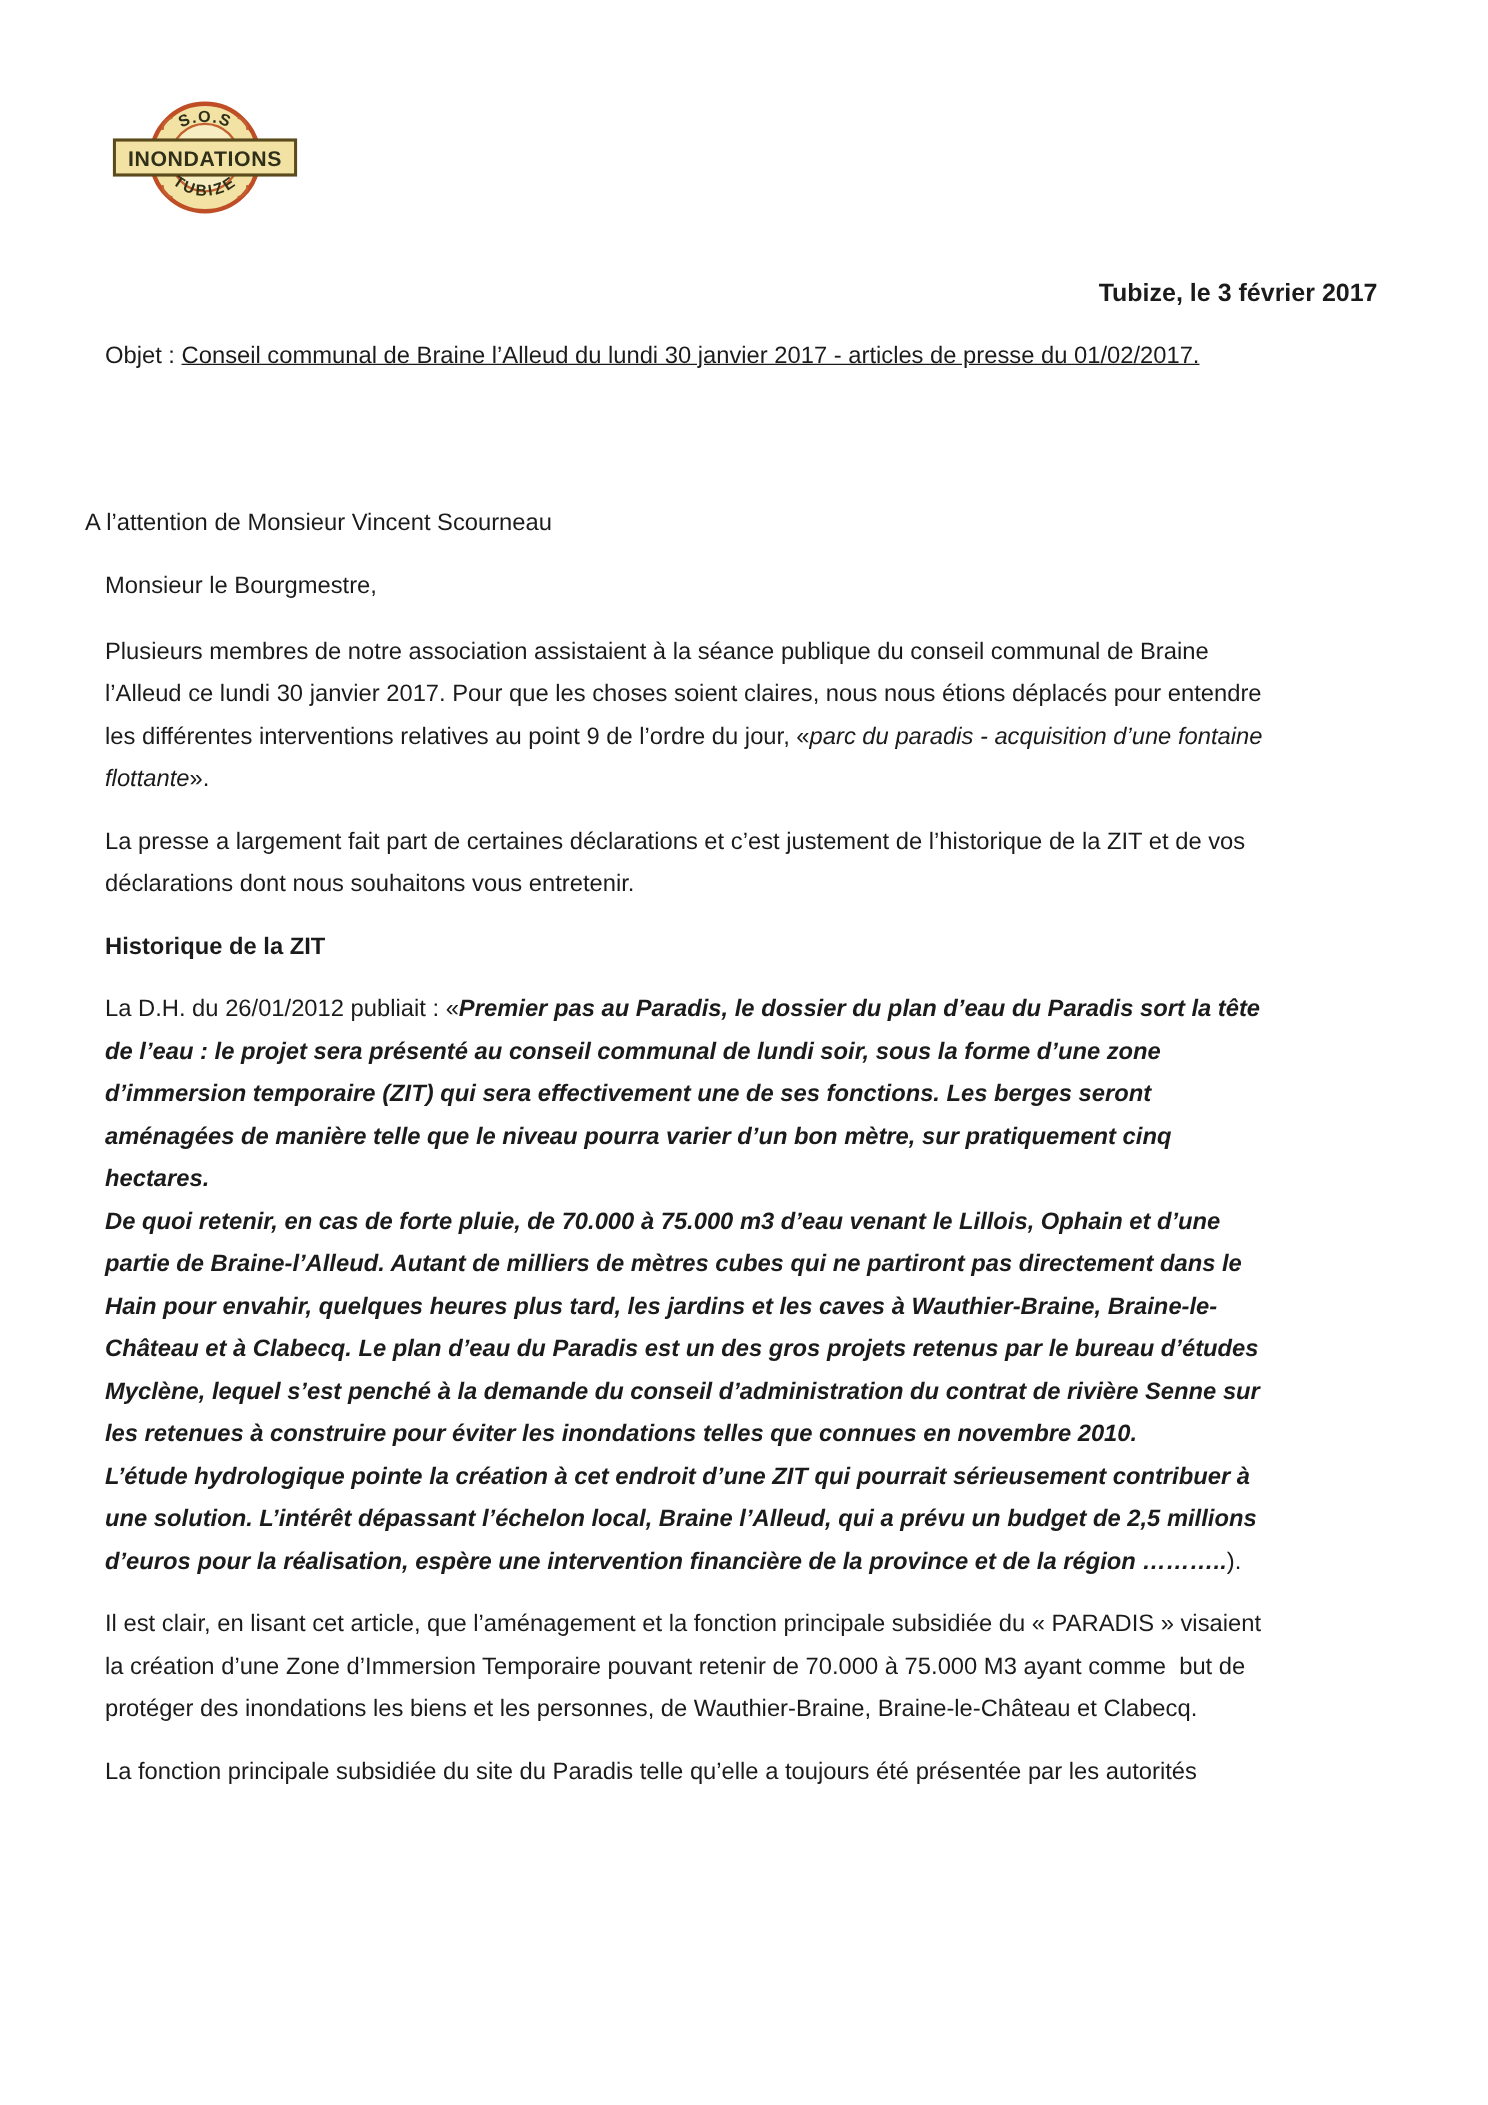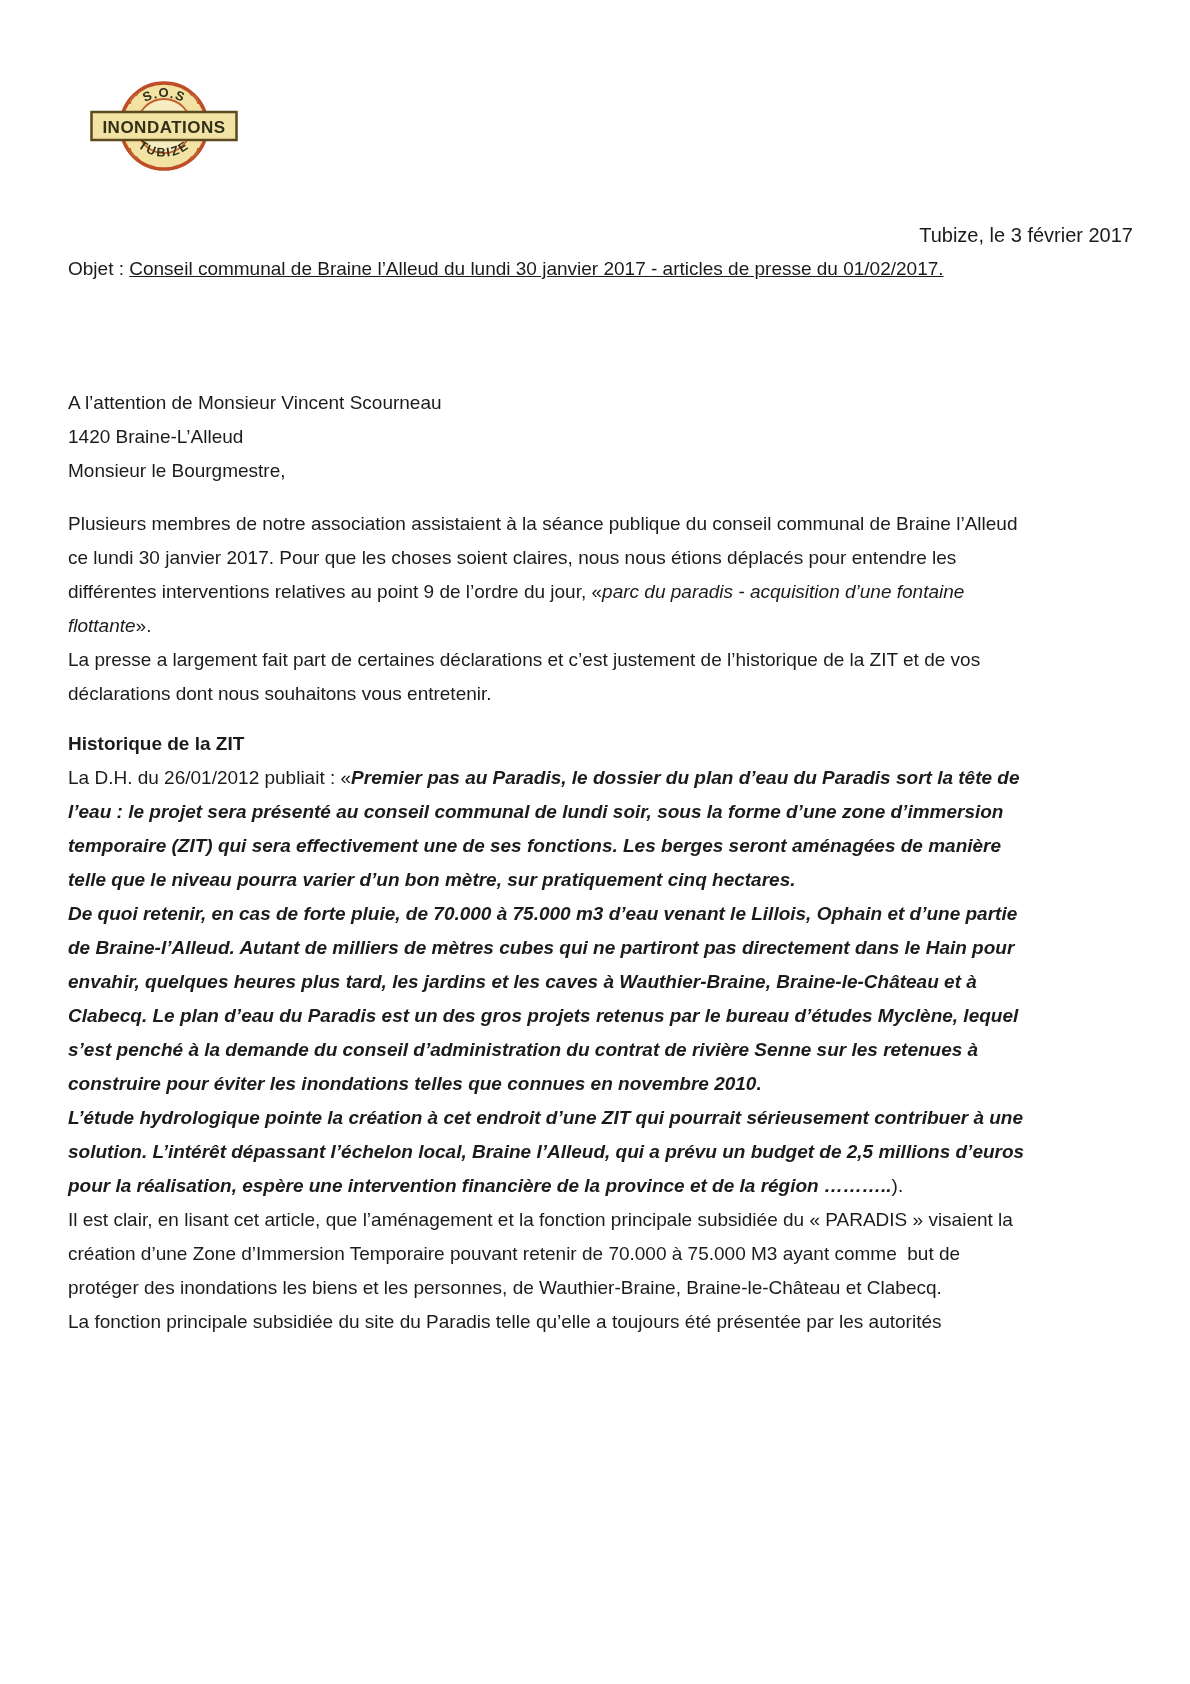--- a/index.html
+++ b/index.html
@@ -14,37 +14,38 @@
     background: #ffffff;
     overflow: hidden;
   }
   .letterhead {
     margin: 78px 0 0 90px;
     width: 148px;
     height: 96px;
   }
   .date-line {
     margin-top: 44px;
-    padding-right: 57px;
+    padding-right: 88px;
     text-align: right;
     font-size: 20px;
     line-height: 34px;
+    font-weight: bold;
   }
   .content {
     padding: 0 156px 0 68px;
     font-size: 19px;
     line-height: 34px;
   }
   .subject-line { margin-top: 58px; }
   .subject-underlined { text-decoration: underline; }
   .recipient { margin-top: 100px; font-weight: normal; }
   .recipient div { line-height: 34px; }
   .salutation { margin-top: 26px; }
   .body-block { margin-top: 19px; }
-  .para { margin: 0; }
+  .para { margin: 16px; }
   .history-heading {
     margin-top: 16px;
     font-weight: bold;
   }
   .it { font-style: italic; }
   .bi { font-weight: bold; font-style: italic; }
   .logo-text { fill: #30301a; font-family: "Liberation Sans", sans-serif; font-weight: bold; }
 </style>
 </head>
 <body>
@@ -75,21 +76,20 @@
   </div>
 
   <div class="date-line">Tubize, le 3 février 2017</div>
 
   <div class="content">
 
     <div class="para subject-line"><span>Objet : </span><span class="subject-underlined">Conseil communal de Braine l’Alleud du lundi 30 janvier 2017 - articles de presse du 01/02/2017.</span></div>
 
     <div class="recipient">
       <div>A l’attention de Monsieur Vincent Scourneau</div>
-      <div>1420 Braine-L’Alleud</div>
     </div>
 
     <div class="para salutation">Monsieur le Bourgmestre,</div>
 
     <div class="body-block">
       <div class="para"><span>Plusieurs membres de notre association assistaient à la séance publique du conseil communal de Braine l’Alleud ce lundi 30 janvier 2017. Pour que les choses soient claires, nous nous étions déplacés pour entendre les différentes interventions relatives au point 9 de l’ordre du jour, «</span><span class="it">parc du paradis - acquisition d’une fontaine flottante</span><span>».</span></div>
       <div class="para">La presse a largement fait part de certaines déclarations et c’est justement de l’historique de la ZIT et de vos déclarations dont nous souhaitons vous entretenir.</div>
 
       <div class="para history-heading">Historique de la ZIT</div>
       <div class="para"><span>La D.H. du 26/01/2012 publiait : «</span><span class="bi">Premier pas au Paradis, le dossier du plan d’eau du Paradis sort la tête de l’eau : le projet sera présenté au conseil communal de lundi soir, sous la forme d’une zone d’immersion temporaire (ZIT) qui sera effectivement une de ses fonctions. Les berges seront aménagées de manière telle que le niveau pourra varier d’un bon mètre, sur pratiquement cinq hectares.</span><br><span class="bi">De quoi retenir, en cas de forte pluie, de 70.000 à 75.000 m3 d’eau venant le Lillois, Ophain et d’une partie de Braine-l’Alleud. Autant de milliers de mètres cubes qui ne partiront pas directement dans le Hain pour envahir, quelques heures plus tard, les jardins et les caves à Wauthier-Braine, Braine-le-Château et à Clabecq. Le plan d’eau du Paradis est un des gros projets retenus par le bureau d’études Myclène, lequel s’est penché à la demande du conseil d’administration du contrat de rivière Senne sur les retenues à construire pour éviter les inondations telles que connues en novembre 2010.</span><br><span class="bi">L’étude hydrologique pointe la création à cet endroit d’une ZIT qui pourrait sérieusement contribuer à une solution. L’intérêt dépassant l’échelon local, Braine l’Alleud, qui a prévu un budget de 2,5 millions d’euros pour la réalisation, espère une intervention financière de la province et de la région ………..</span><span>).</span></div>

